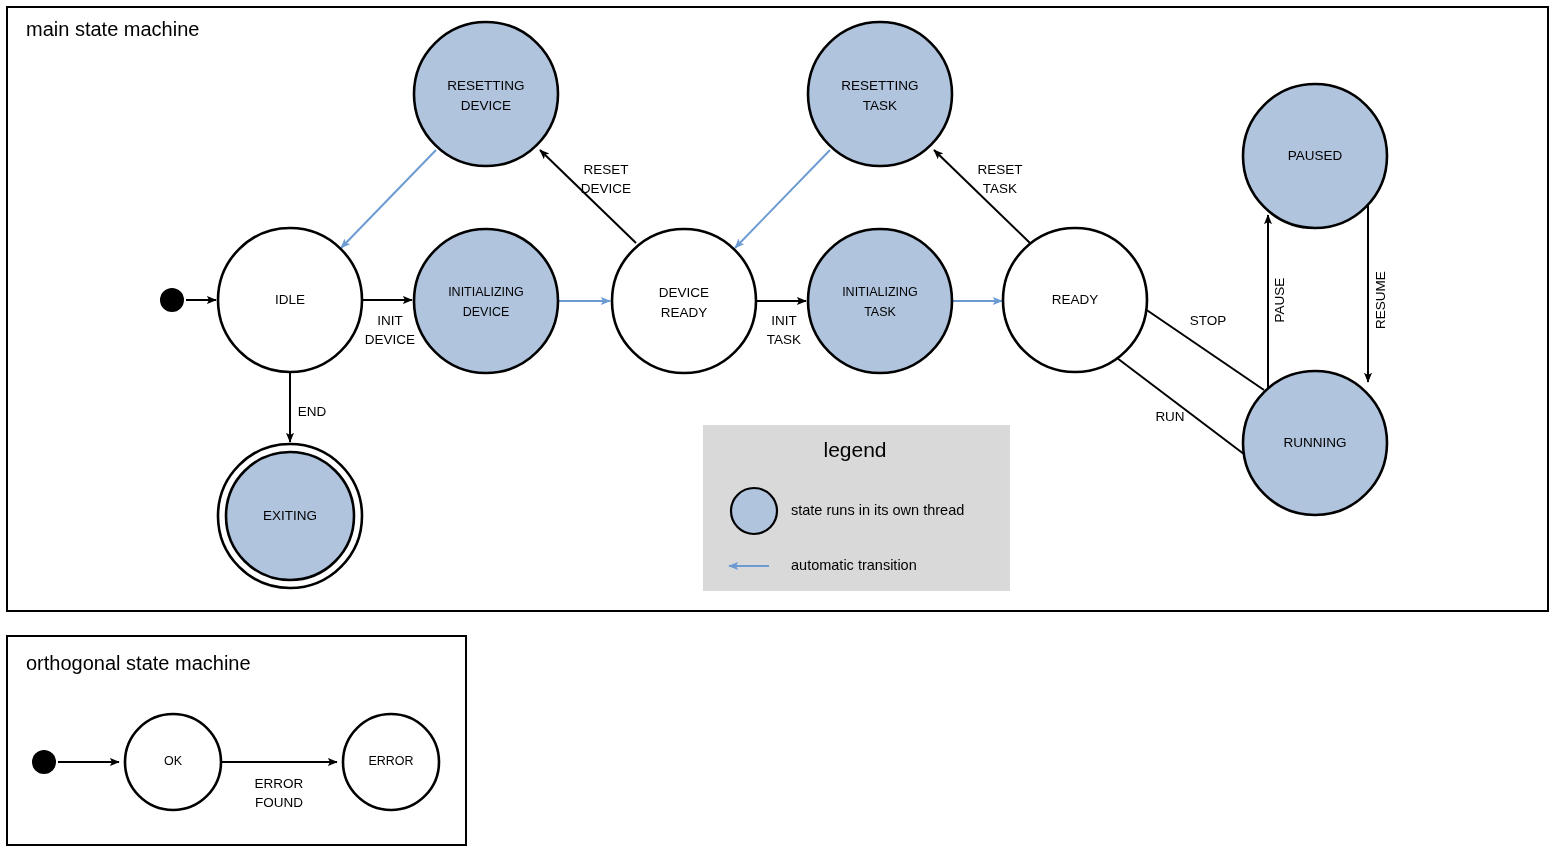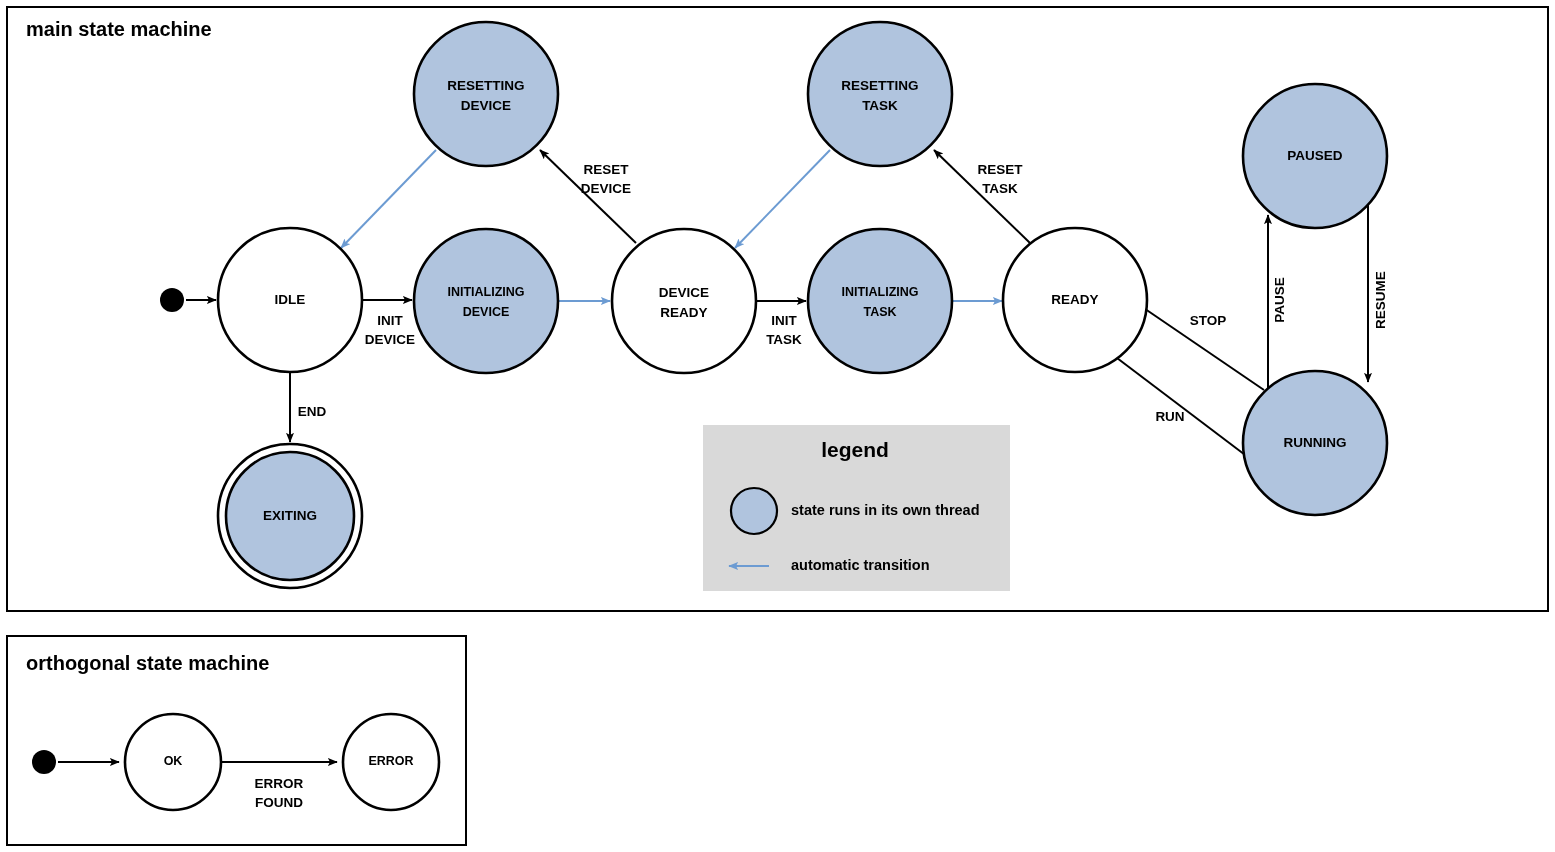--- a/index.html
+++ b/index.html
@@ -13,21 +13,20 @@
     height: 852px;
     font-family: "Liberation Sans", sans-serif;
     position: relative;
     overflow: hidden;
   }
   #root {
     position: absolute;
     left: 0; top: 0;
     width: 1555px;
     height: 852px;
-    font-weight: bold;
   }
   svg.canvas {
     position: absolute;
     left: 0; top: 0;
     width: 1555px;
     height: 852px;
     display: block;
   }
   .frame-rect {
     fill: #ffffff;

